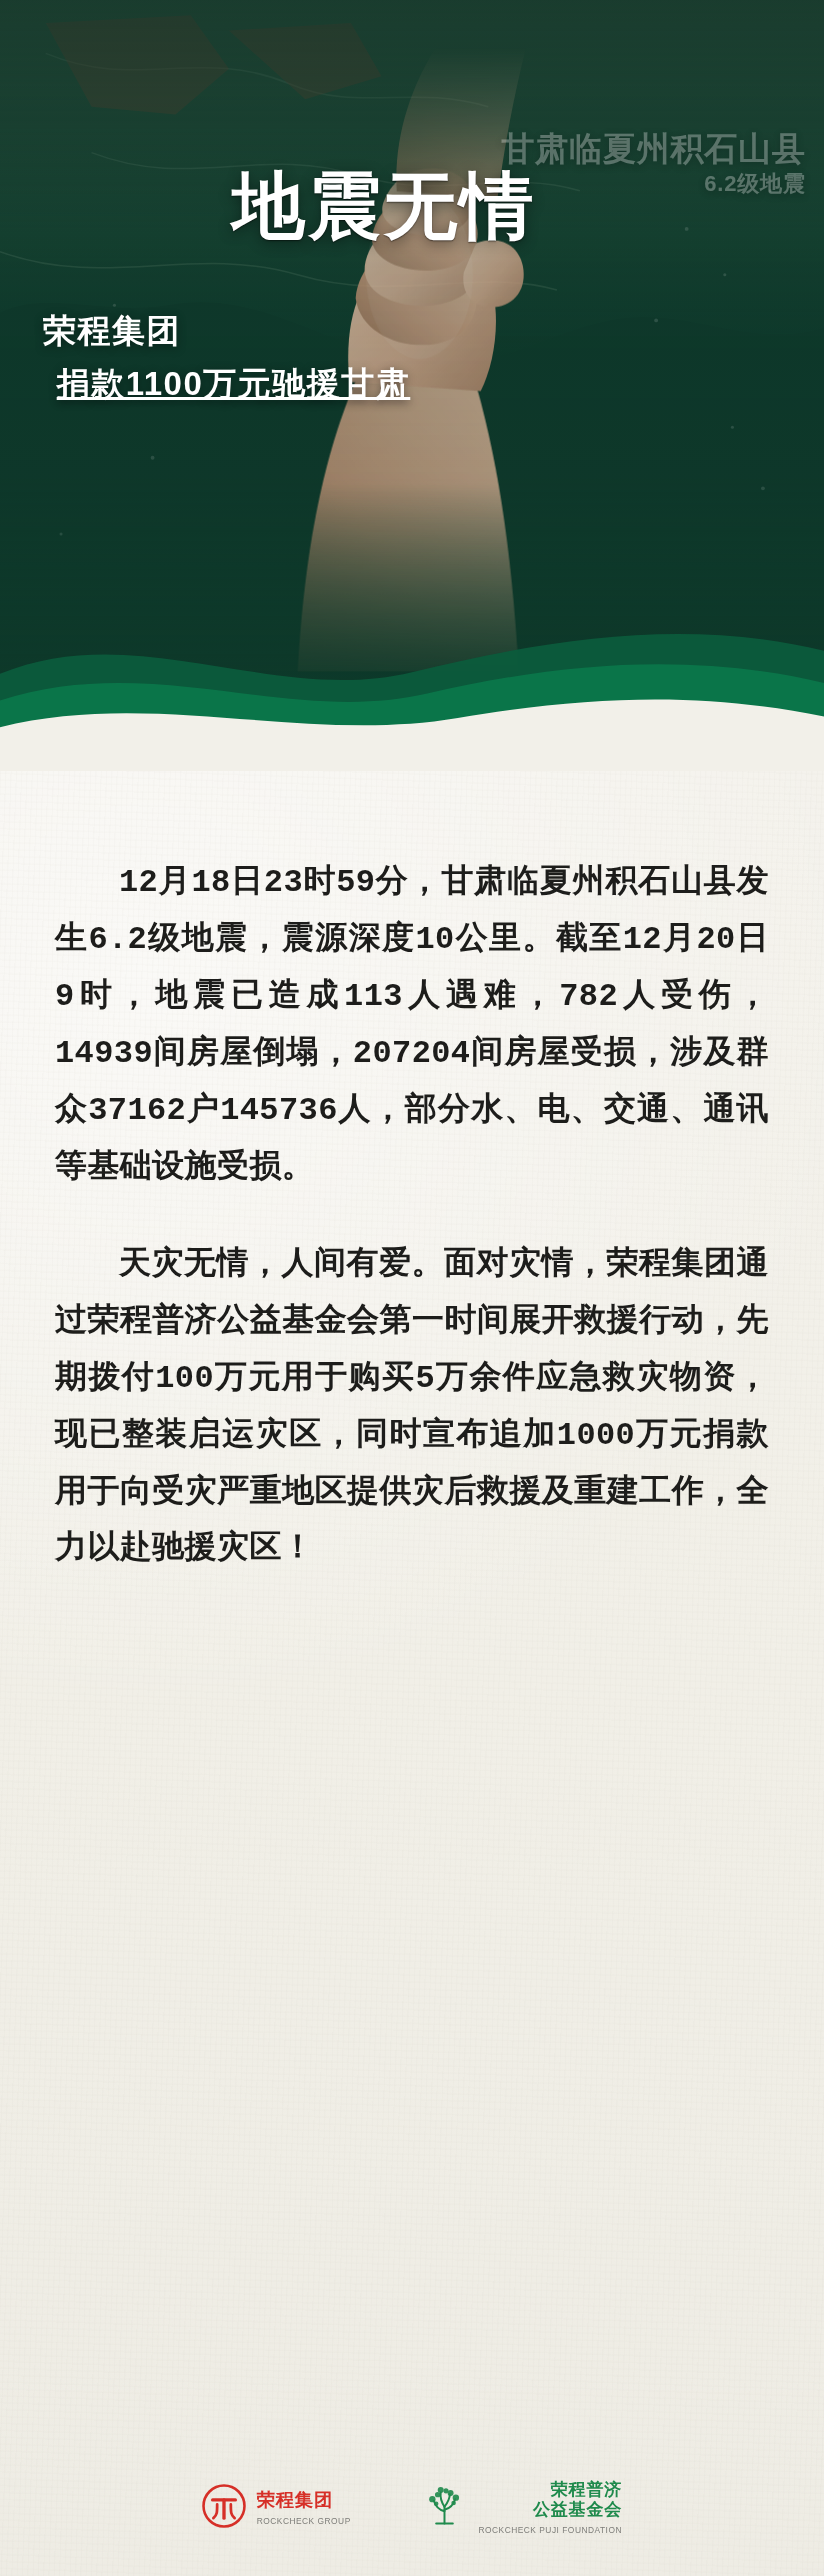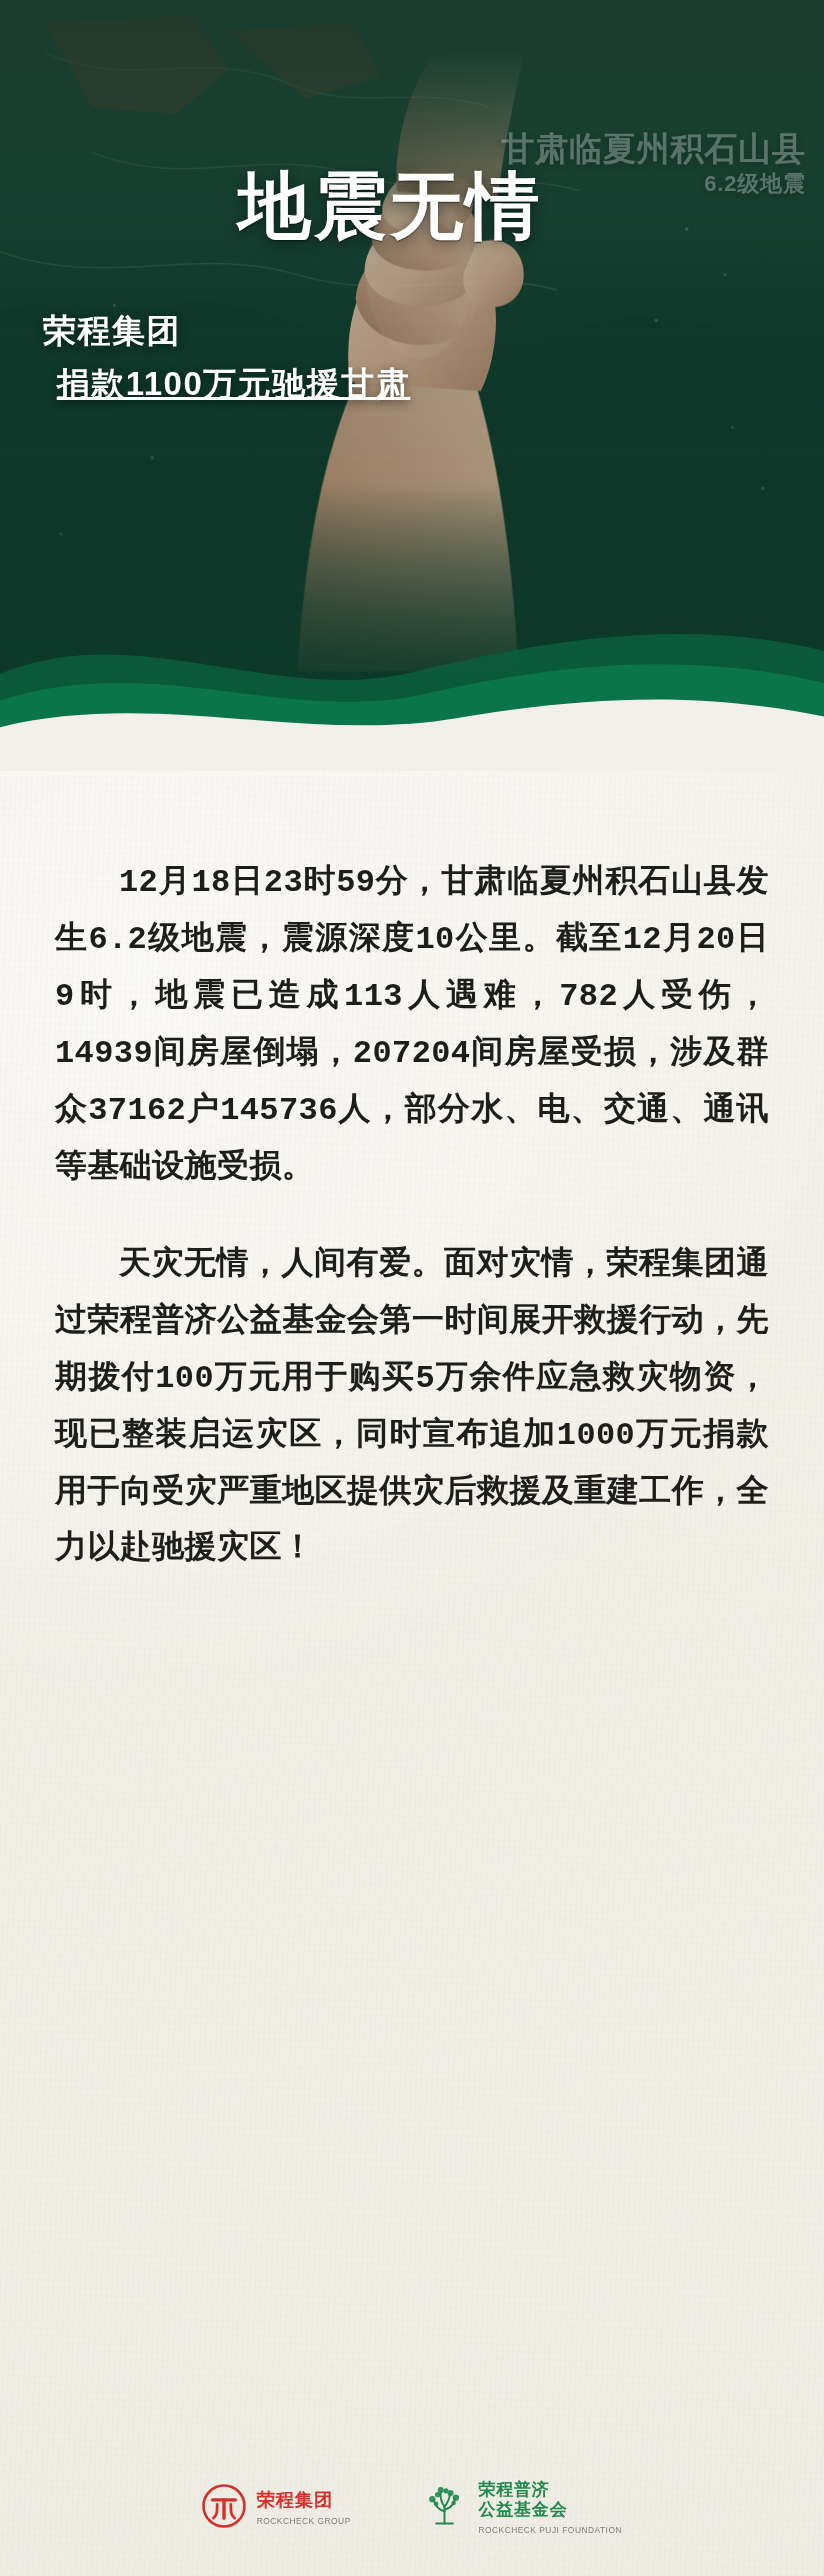--- a/index.html
+++ b/index.html
@@ -76,21 +76,21 @@
   .hero-ghost-text .g2 { font-size: 28px; display: block; }
   .hero-ghost-text .g3 { font-size: 22px; display: block; }
 
   .hero-content {
     position: absolute;
     left: 0; top: 0;
     width: 824px;
   }
   .headline {
     position: absolute;
-    left: 51px;
+    left: 45px;
     top: 64px;
     color: #ffffff;
     font-size: 73px;
     font-weight: bold;
     line-height: 1.30;
     letter-spacing: 3.1px;
     text-shadow: 0 3.1px 13.7px rgba(0,0,0,0.45), 0 0.8px 1.5px rgba(0,0,0,0.5);
     white-space: pre;
   }
   .headline .l2 { padding-left: 29px; display:block; }
@@ -167,21 +167,21 @@
   }
   .logo-mark { flex: 0 0 auto; }
   .logo-text { display: flex; flex-direction: column; justify-content: center; }
   .logo-cn {
     font-size: 18.3px;
     font-weight: bold;
     color: #d62f27;
     letter-spacing: 0.8px;
     line-height: 1.18;
   }
-  .logo-cn.green { color: #1f8a4c; }
+  .logo-cn.green { color: #1f8a4c; text-align: right; }
   .logo-en {
     font-size: 8.4px;
     color: #7d7d79;
     letter-spacing: 0.5px;
     line-height: 1.2;
     margin-top: 5px;
   }
   .logo-cn-2line { font-size: 17px; }
 </style>
 </head>

